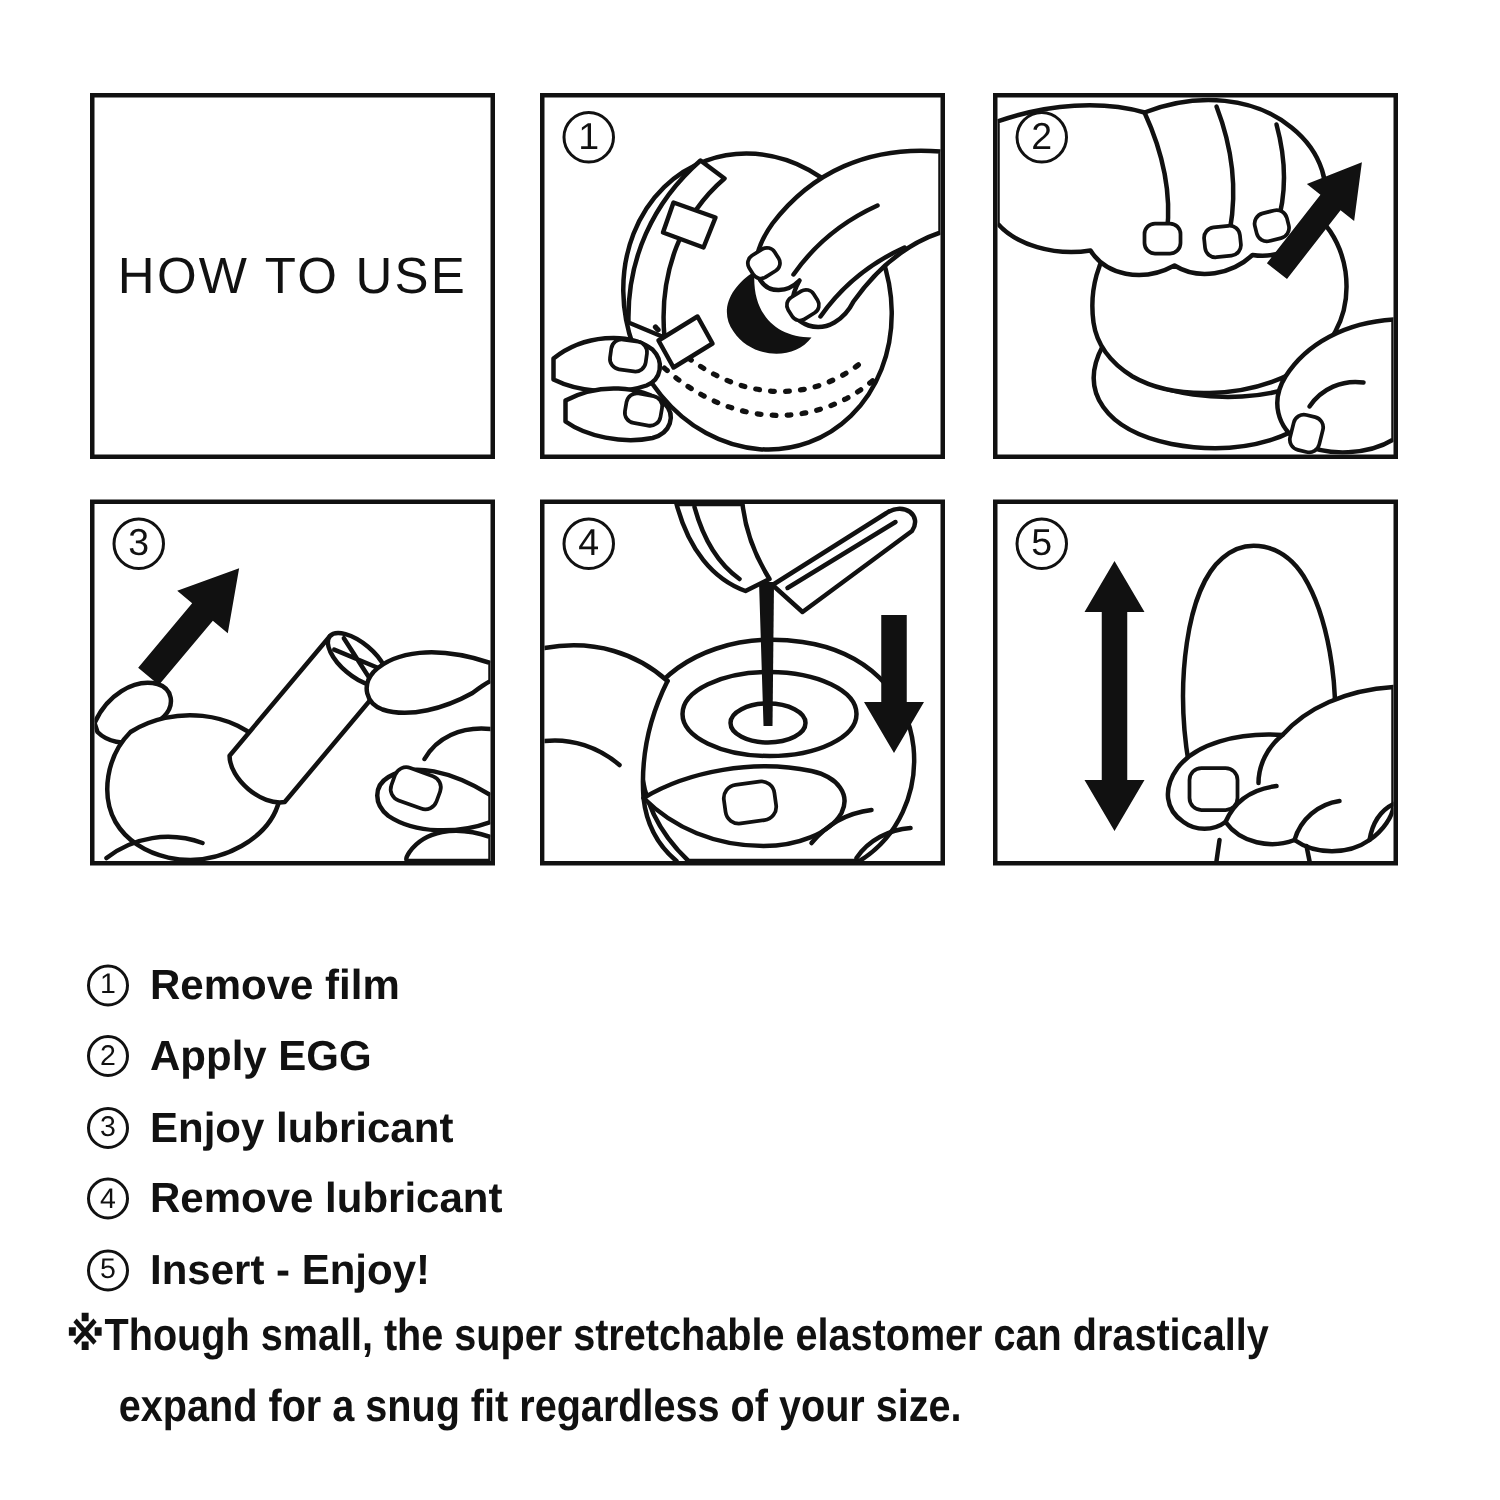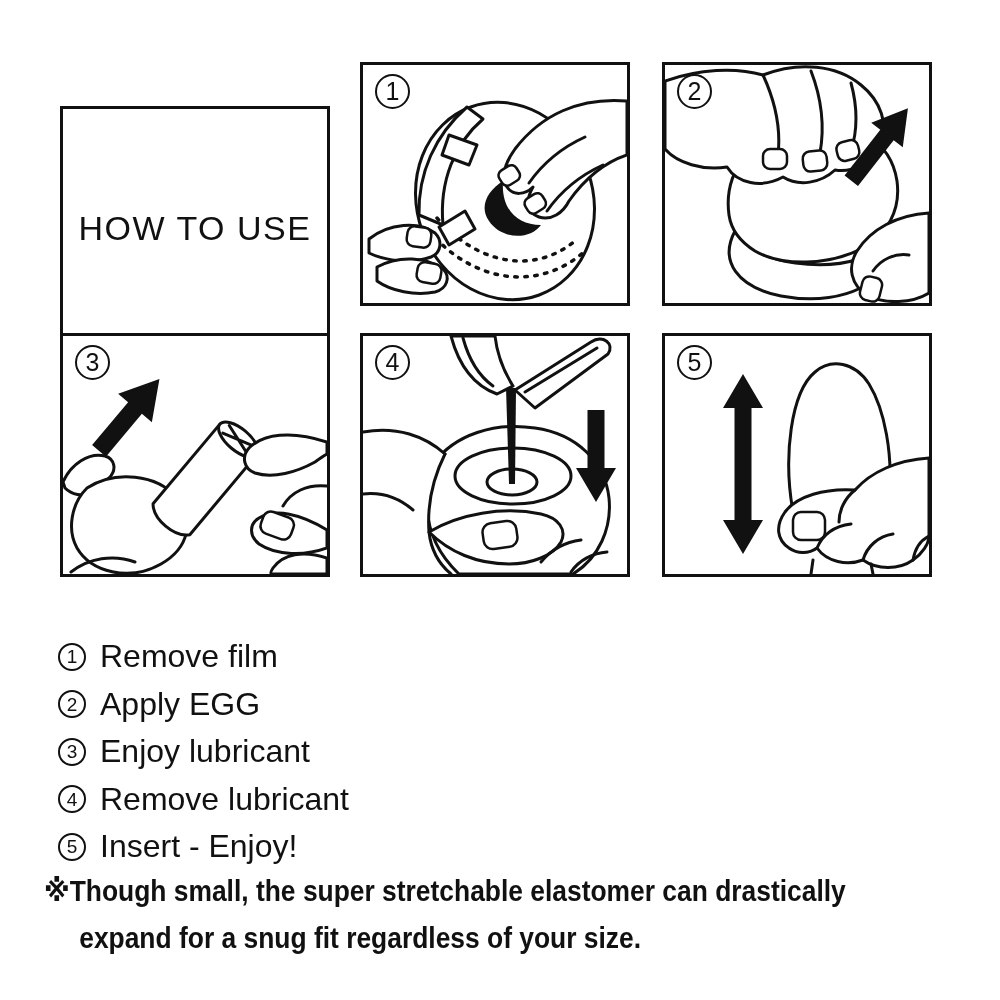--- a/index.html
+++ b/index.html
@@ -20,39 +20,39 @@
     display:flex;align-items:center;justify-content:center;
     font-size:25px;font-weight:400;z-index:5;line-height:1;
   }
   .steps{position:absolute;left:58px;top:633px;margin:0;padding:0;list-style:none;}
   .step{display:flex;align-items:center;height:47.5px;}
   .step .circ{
     width:28px;height:28px;border:2px solid #111;border-radius:50%;box-sizing:border-box;
     display:flex;align-items:center;justify-content:center;
     font-size:19px;font-weight:400;margin-right:14px;flex:0 0 auto;line-height:1;
   }
-  .step .lbl{font-size:32px;font-weight:400;white-space:nowrap;}
+  .step .lbl{font-size:28px;font-weight:700;white-space:nowrap;}
   .note{
     position:absolute;left:44px;top:867px;font-size:30px;font-weight:700;line-height:47px;
     transform:scaleX(0.88);transform-origin:0 0;white-space:nowrap;
   }
   .note .l2{margin-left:40px;}
   
   .ink{fill:#fff;stroke:#111;stroke-width:3;stroke-linecap:round;stroke-linejoin:round;}
   .line{fill:none;stroke:#111;stroke-width:3;stroke-linecap:round;stroke-linejoin:round;}
   .solid{fill:#111;stroke:none;}
   .nail{fill:#fff;stroke:#111;stroke-width:2.5;}
   .dots{fill:none;stroke:#111;stroke-width:3.5;stroke-dasharray:2.5 7.5;stroke-linecap:round;}
 </style>
 </head>
 <body>
 
 <div class="sheet">
 
-  <div class="panel title-panel" style="left:60px;top:62px;margin-top:44px;">
+  <div class="panel title-panel" style="left:60px;top:62px;">
     <div class="title-text">HOW TO USE</div>
   </div>
 
   <div class="panel" style="left:360px;top:62px;">
     <svg viewBox="0 0 264 238">
       <ellipse class="ink" cx="142" cy="136" rx="88" ry="100" transform="rotate(-20 142 136)"></ellipse>
       <path class="ink" d="M104,42 C72,70 55,108 56,150 L80,160 C76,116 92,78 120,54 Z"></path>
       <path class="ink" d="M86,70 L114,80 L106,100 L79,90 Z"></path>
       <path class="dots" d="M66,166 C112,220 178,226 222,186"></path>
       <path class="dots" d="M74,153 C116,201 172,209 212,176"></path>

